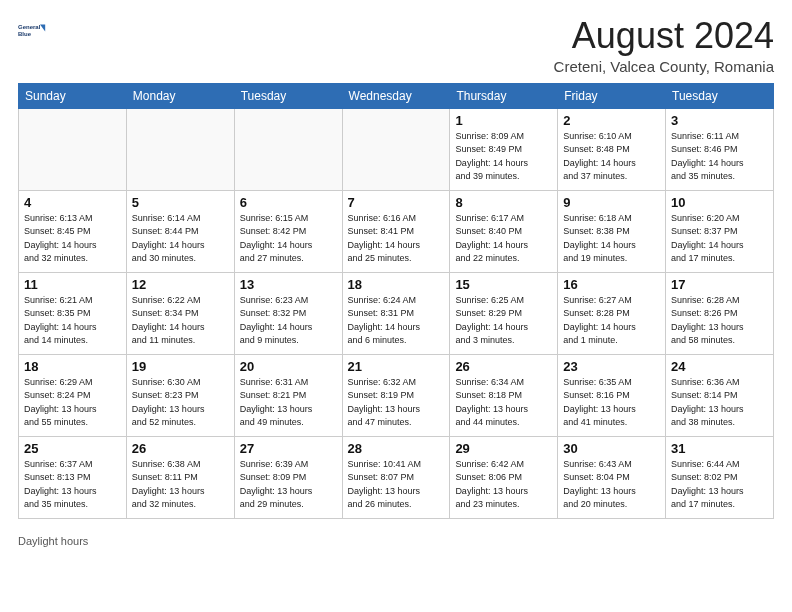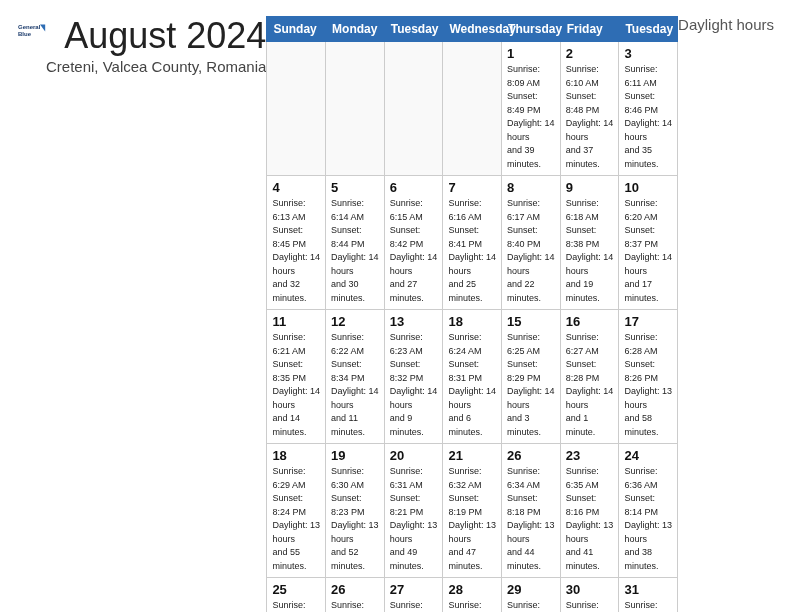--- a/index.html
+++ b/index.html
@@ -8,21 +8,21 @@
       background: #fff;
       width: 792px;
       height: 612px;
       overflow: hidden;
     }
     .page {
       width: 792px;
       height: 498px;
       padding: 16px 18px 12px 18px;
       display: flex;
-      flex-direction: row;
+      flex-direction: column;
     }
     .header {
       display: flex;
       align-items: flex-start;
       justify-content: space-between;
       margin-bottom: 8px;
     }
     .logo {
       display: flex;
       align-items: center;
@@ -49,21 +49,21 @@
     .calendar {
       flex: 1;
       border-collapse: collapse;
       width: 100%;
       table-layout: fixed;
     }
     .calendar th {
       background-color: #2e6db4;
       color: #fff;
       font-size: 12px;
-      font-weight: bold;
+      font-weight: normal;
       text-align: left;
       padding: 5px 6px;
       border: 1px solid #2e6db4;
     }
     .calendar td {
       border: 1px solid #ccc;
       vertical-align: top;
       padding: 4px 5px;
       font-size: 9.5px;
       color: #222;
@@ -79,23 +79,23 @@
       display: block;
       margin-bottom: 2px;
       color: #111;
     }
     .day-info {
       font-size: 9px;
       line-height: 1.5;
       color: #222;
     }
     .footer-note {
-      font-size: 15px;
+      font-size: 11px;
       color: #555;
-      margin-top: 0;
+      margin-top: 16px;
       text-align: left;
     }
   </style>
 </head>
 <body>
 
 <div class="page">
   <div class="header">
     <div class="logo">
       <svg class="logo-icon" viewBox="0 0 70 36" width="70" height="36">

